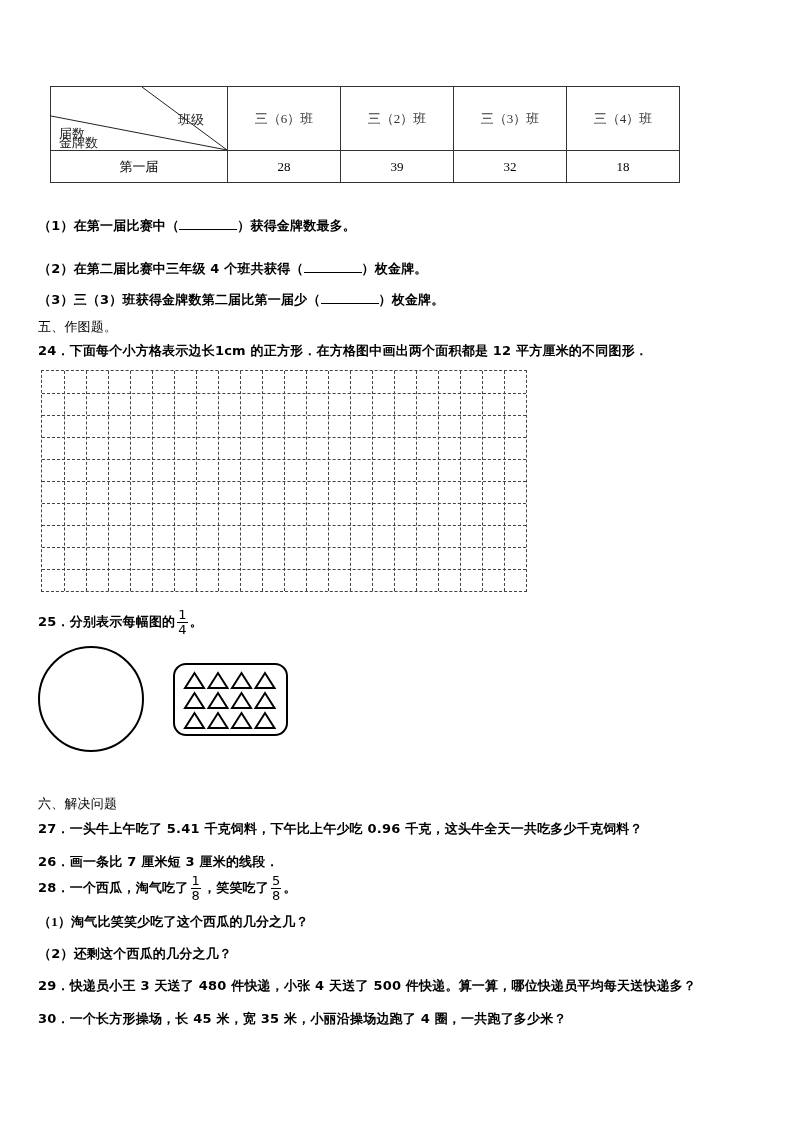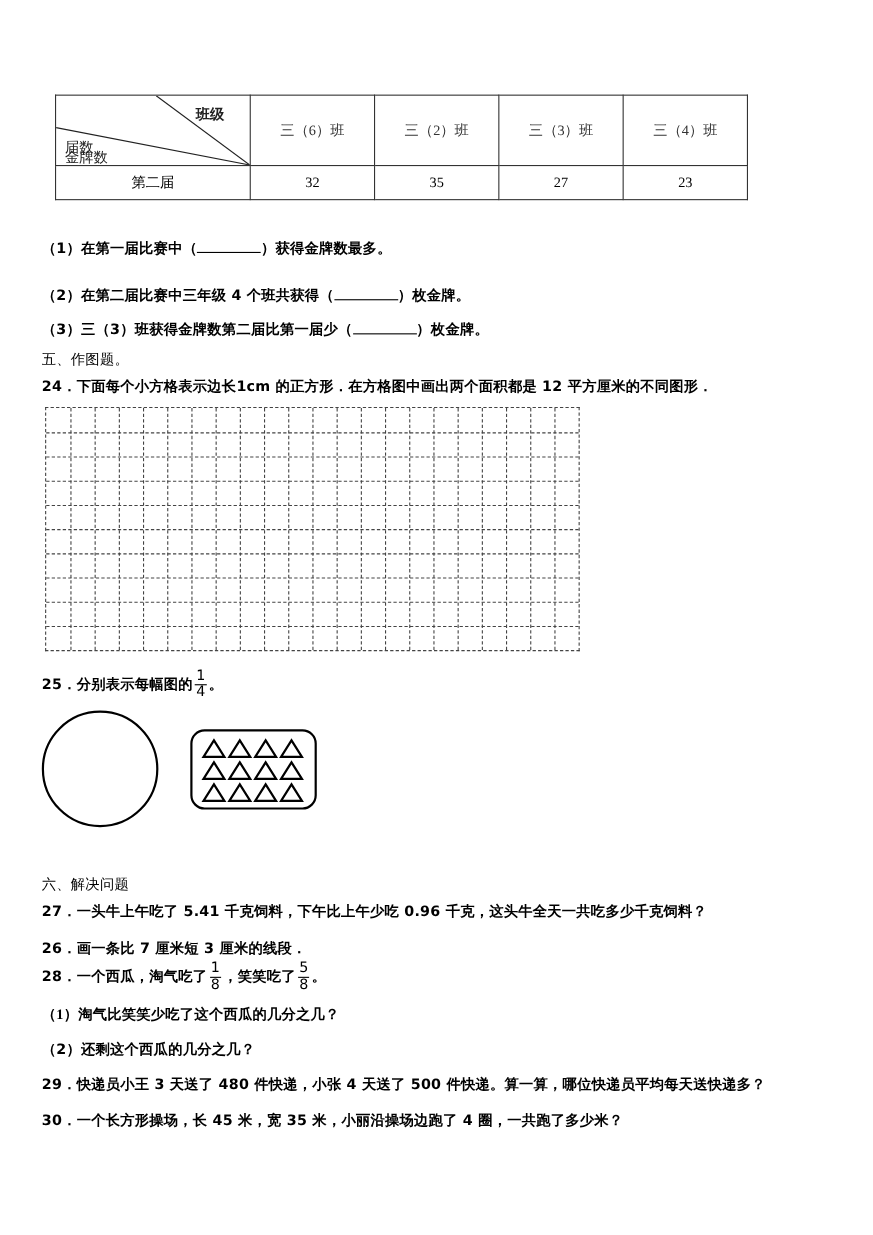--- a/index.html
+++ b/index.html
@@ -34,34 +34,34 @@
 
 <table class="medal">
   <tbody>
       <tr>
     <td class="diag">
       <svg width="176" height="63">
         <line x1="91" y1="0" x2="176" y2="63" stroke="#222" stroke-width="1"></line>
         <line x1="0" y1="29" x2="176" y2="63" stroke="#222" stroke-width="1"></line>
       </svg>
       <span class="diag-lbl" style="left:8px;top:19px;margin-top:28px;">金牌数</span>
-      <span class="diag-lbl" style="left:127px;top:8px;font-weight:bold;">班级</span>
+      <span class="diag-lbl" style="left:127px;top:24px;">班级</span>
       <span class="diag-lbl" style="left:8px;top:38px;">届数</span>
     </td>
     <td class="col">三（6）班</td>
     <td class="col">三（2）班</td>
     <td class="col">三（3）班</td>
     <td class="col">三（4）班</td>
   </tr>
-  <tr class="r2">
-    <td>第二届</td>
+  <tr class="r1">
+    <td>第一届</td>
+    <td>28</td>
+    <td>39</td>
     <td>32</td>
-    <td>35</td>
-    <td>27</td>
-    <td>23</td>
+    <td>18</td>
   </tr>
 </tbody>
   </table>
 
 <div class="line" style="top:217px;">
   <span>（1）在第一届比赛中（</span><span class="blank"></span><span>）获得金牌数最多。</span>
 </div>
 <div class="line" style="top:260px;">
   <span>（2）在第二届比赛中三年级 4 个班共获得（</span><span class="blank"></span><span>）枚金牌。</span>
 </div>

